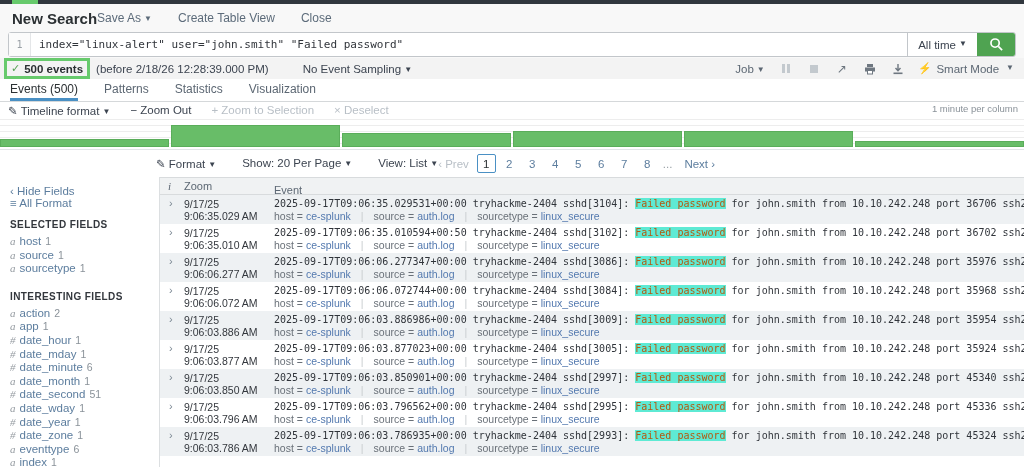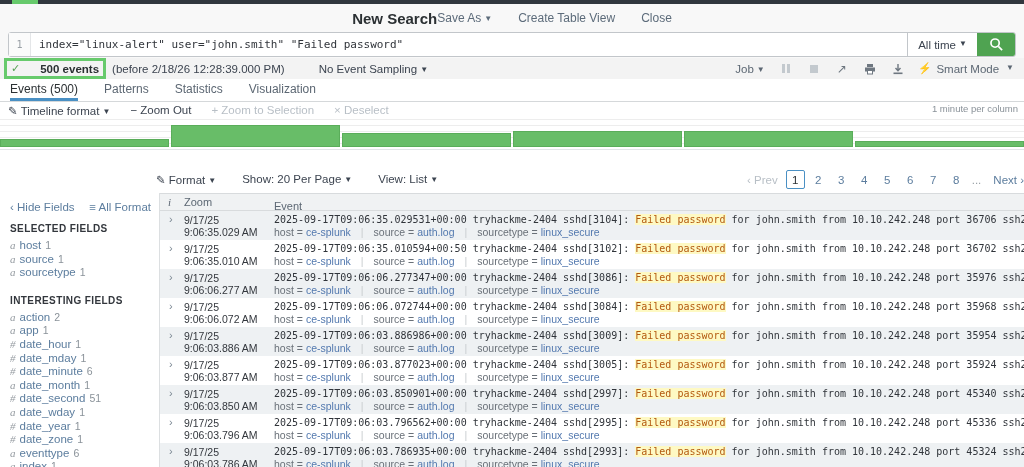--- a/index.html
+++ b/index.html
@@ -6,21 +6,21 @@
   html,body { width:1024px; height:467px; overflow:hidden; background:#fff;
     font-family:"Liberation Sans", sans-serif; color:#333; }
   .caret { font-size:8px; margin-left:3px; position:relative; top:-1px; }
 
   
   .topstrip { height:4px; background:#31373e; position:relative; }
   .topstrip-green { position:absolute; left:12px; top:0; width:26px; height:4px; background:#67ca6c; }
 
   
   .page-header { height:28px; background:#f8f8f8; display:flex; align-items:center;
-    justify-content:center; padding:0 12px; }
+    justify-content:flex-start; padding:0 12px; }
   .page-title { font-size:15px; font-weight:bold; color:#2b3033; }
   .header-actions { display:flex; gap:26px; font-size:12px; color:#5c6b7a; }
   .header-actions span { cursor:pointer; }
 
   
   .search-row { height:26px; padding:0 8px; background:#f8f8f8; }
   .search-bar { display:flex; height:25px; border:1px solid #c2c6ca; border-radius:3px; background:#fff; }
   .gutter { width:22px; background:#fbfbfb; border-right:1px solid #e4e6e8; color:#9aa0a6;
     font-family:"DejaVu Sans Mono", monospace; font-size:10px; display:flex; align-items:center; justify-content:center; }
   .query { flex:1; font-family:"DejaVu Sans Mono", monospace; font-size:11px; color:#30343a;
@@ -30,21 +30,21 @@
   .search-btn { width:38px; background:#4fa351; border:none; border-radius:0 2px 2px 0;
     display:flex; align-items:center; justify-content:center; cursor:pointer; }
 
   
   .status-row { height:21px; background:#f3f3f3; display:flex; align-items:center;
     justify-content:space-between; padding:0 10px; font-size:11.5px; }
   .status-left { display:flex; align-items:center; gap:6px; }
   .count-box { display:flex; align-items:center; gap:4px; border:3px solid #67ca6c; padding:0 4px;
     height:21px; margin-left:-6px; }
   .check { color:#53a051; font-size:11px; }
-  .evcount { font-weight:bold; color:#2b3033;margin-left:16px; }
+  .evcount { font-weight:bold; color:#2b3033; }
   .before-text { color:#3c4450; }
   .sampling { margin-left:28px; color:#3c4450; cursor:pointer; }
   .status-right { display:flex; align-items:center; gap:14px; color:#5c6773; }
   .job-menu { cursor:pointer; }
   .jicon { display:inline-flex; align-items:center; justify-content:center; width:14px; cursor:pointer; }
   .icon-pause { display:inline-block; width:8px; height:9px;
     border-left:3px solid #c3c9ce; border-right:3px solid #c3c9ce; }
   .icon-stop { display:inline-block; width:8px; height:8px; background:#c3c9ce; }
   .gicon { color:#6e7780; font-size:12px; }
   .smart { display:flex; align-items:center; gap:4px; cursor:pointer; }
@@ -63,38 +63,38 @@
   .tl-btn.disabled { color:#b8bfc6; cursor:default; }
   .tl-scale { position:absolute; right:6px; top:1px; font-size:9.5px; color:#8a9299; }
 
   
   .timeline { height:31px; position:relative; border-bottom:1px solid #e2e5e7;
     background:repeating-linear-gradient(to top, transparent 0 5px, #ededed 5px 6px); }
   .tl-bars { position:absolute; left:0; right:0; bottom:2px; display:flex; gap:2px; align-items:flex-end; }
   .tl-bar { flex:1; background:#68bd68; border:1px solid #5aad5a; cursor:pointer; }
 
   
-  .toolbar-row { height:27px; display:flex; align-items:center; justify-content:space-between;
-    font-size:11.5px; padding-right:0;margin-top:16px; }
+  .toolbar-row { height:27px; display:flex; align-items:center; justify-content:flex-start;
+    font-size:11.5px; padding-right:26px; }
   .toolbar-left { display:flex; gap:26px; padding-left:156px; color:#3c4450; }
   .toolbar-left span { cursor:pointer; }
   .pagination { display:flex; align-items:center; gap:4px; }
   .pg-prev { color:#b8bfc6; margin-right:4px; }
   .pg-cur { min-width:19px; height:19px; border:1px solid #4a90c4; border-radius:2px; color:#2b3033;
     display:flex; align-items:center; justify-content:center; }
   .pg-link { min-width:19px; height:19px; display:flex; align-items:center; justify-content:center;
     color:#5c7d9e; cursor:pointer; }
   .pg-ellipsis { color:#98a0a6; padding:0 2px; }
   .pg-next { color:#5c7d9e; margin-left:6px; cursor:pointer; }
 
   
   .content { display:flex; height:295px; overflow:hidden; }
   .sidebar { width:160px; min-width:160px; border-right:1px solid #dcdfe1; padding:8px 8px 0 10px;
     overflow:hidden; }
-  .sb-top { display:flex; justify-content:space-between; font-size:11.5px; color:#5c7d9e; margin-bottom:10px; }
+  .sb-top { display:flex; justify-content:space-between; font-size:11.5px; color:#5c7d9e; margin-bottom:10px;flex-direction:column; }
   .sb-top span { cursor:pointer; }
   .sb-section { font-size:10px; font-weight:bold; color:#33373d; letter-spacing:.4px; margin:8px 0 5px 0; }
   .field-row { font-size:11.5px; line-height:13.6px; white-space:nowrap; cursor:pointer; }
   .ftype { font-family:"Liberation Serif", serif; font-style:italic; color:#949aa0; margin-right:4px; font-size:11px; }
   .fname { color:#5c7d9e; }
   .fcount { color:#8a9299; font-size:10.5px; margin-left:4px; }
 
   
   .events { flex:1; overflow:hidden; }
   .ev-header { height:18px; background:#f0f2f3; border-top:1px solid #d8dbdd; border-bottom:1px solid #d8dbdd;
@@ -102,21 +102,21 @@
   .hcol-i { width:24px; padding-left:8px; font-family:"Liberation Serif", serif; font-style:italic; }
   .hcol-time { width:84px; }
   .hcol-event { flex:1; padding-left:6px;margin-top:8px; }
   .ev-row { display:flex; height:29px; overflow:hidden; }
   .ev-row:nth-child(even) { background:#eef1f3; }
   .col-expand { width:24px; padding-left:9px; padding-top:2px; color:#7b8793; font-size:11px; cursor:pointer; }
   .col-time { width:84px; font-size:10.5px; color:#33373d; padding-top:3px; line-height:12px; }
   .col-event { flex:1; padding-left:6px; overflow:hidden; }
   .raw { font-family:"DejaVu Sans Mono", monospace; font-size:10px; color:#30343a;
     padding-top:3px; white-space:nowrap; }
-  .hl { background:#fef9c3; color:#b3590f; }
+  .hl { background:#5eead4; color:#b3590f; }
   .tags { font-size:10.5px; color:#697078; margin-top:1px; display:flex; align-items:center; }
   .tag { cursor:pointer; }
   .tval { color:#5379af; margin-left:3px; }
   .tsep { color:#c9cdd0; margin:0 10px; }
 </style>
 </head>
 <body>
 
 <div class="topstrip">
   <div class="topstrip-green"></div>

